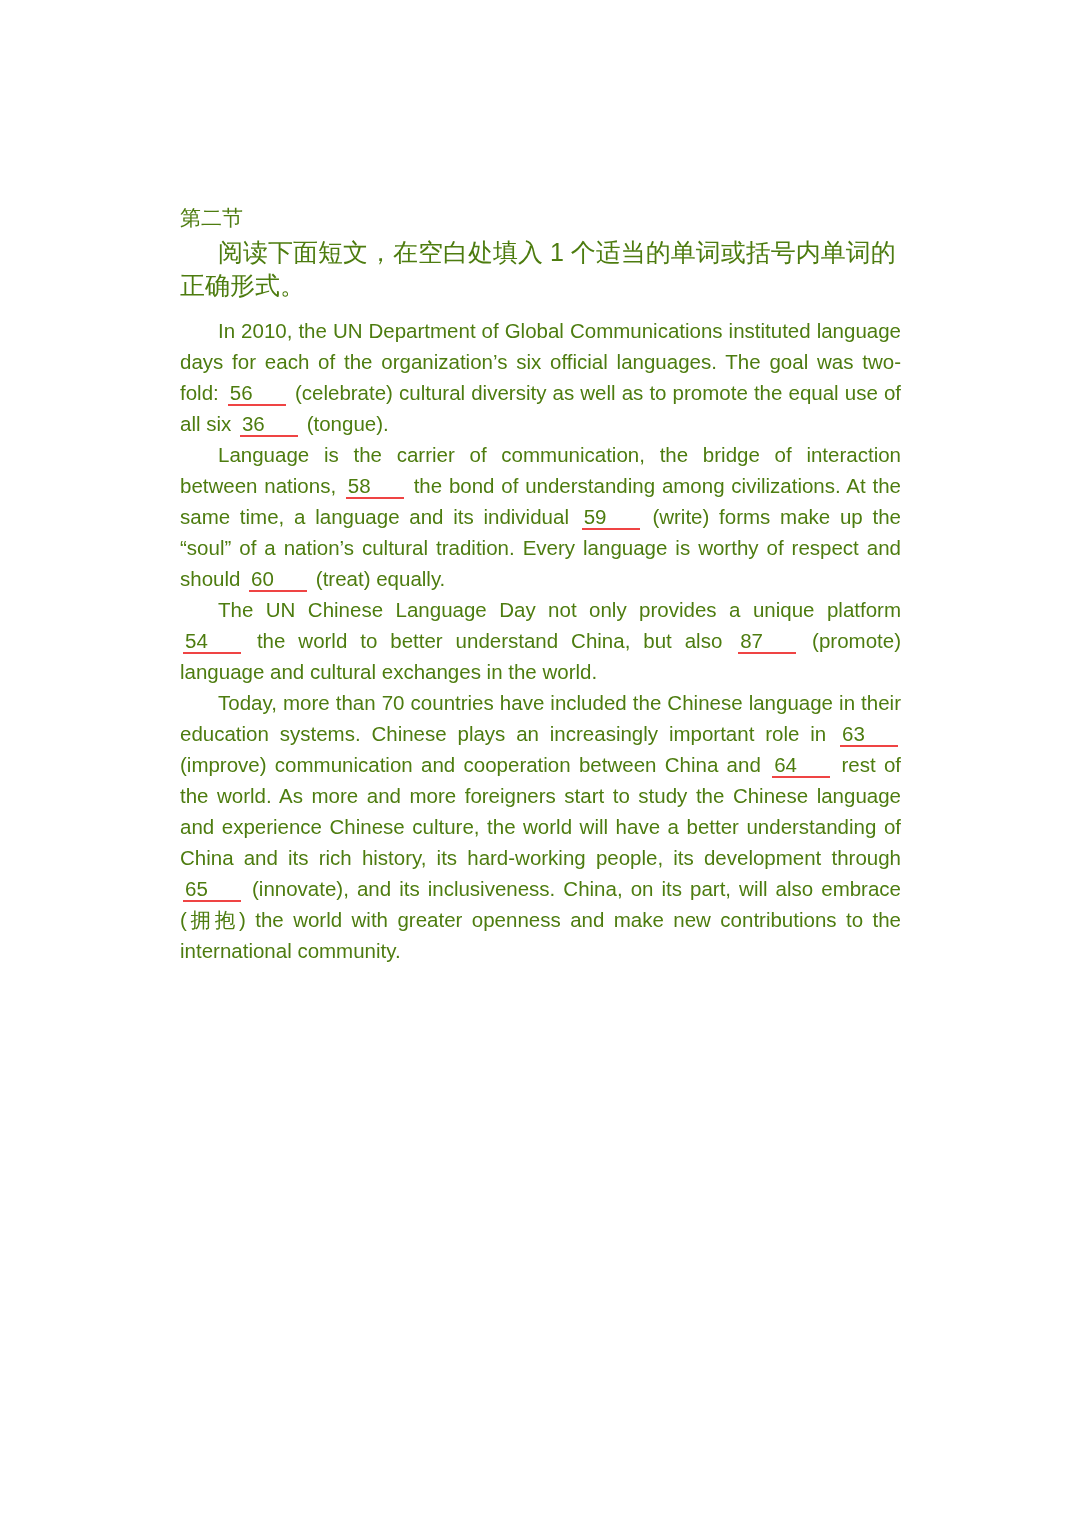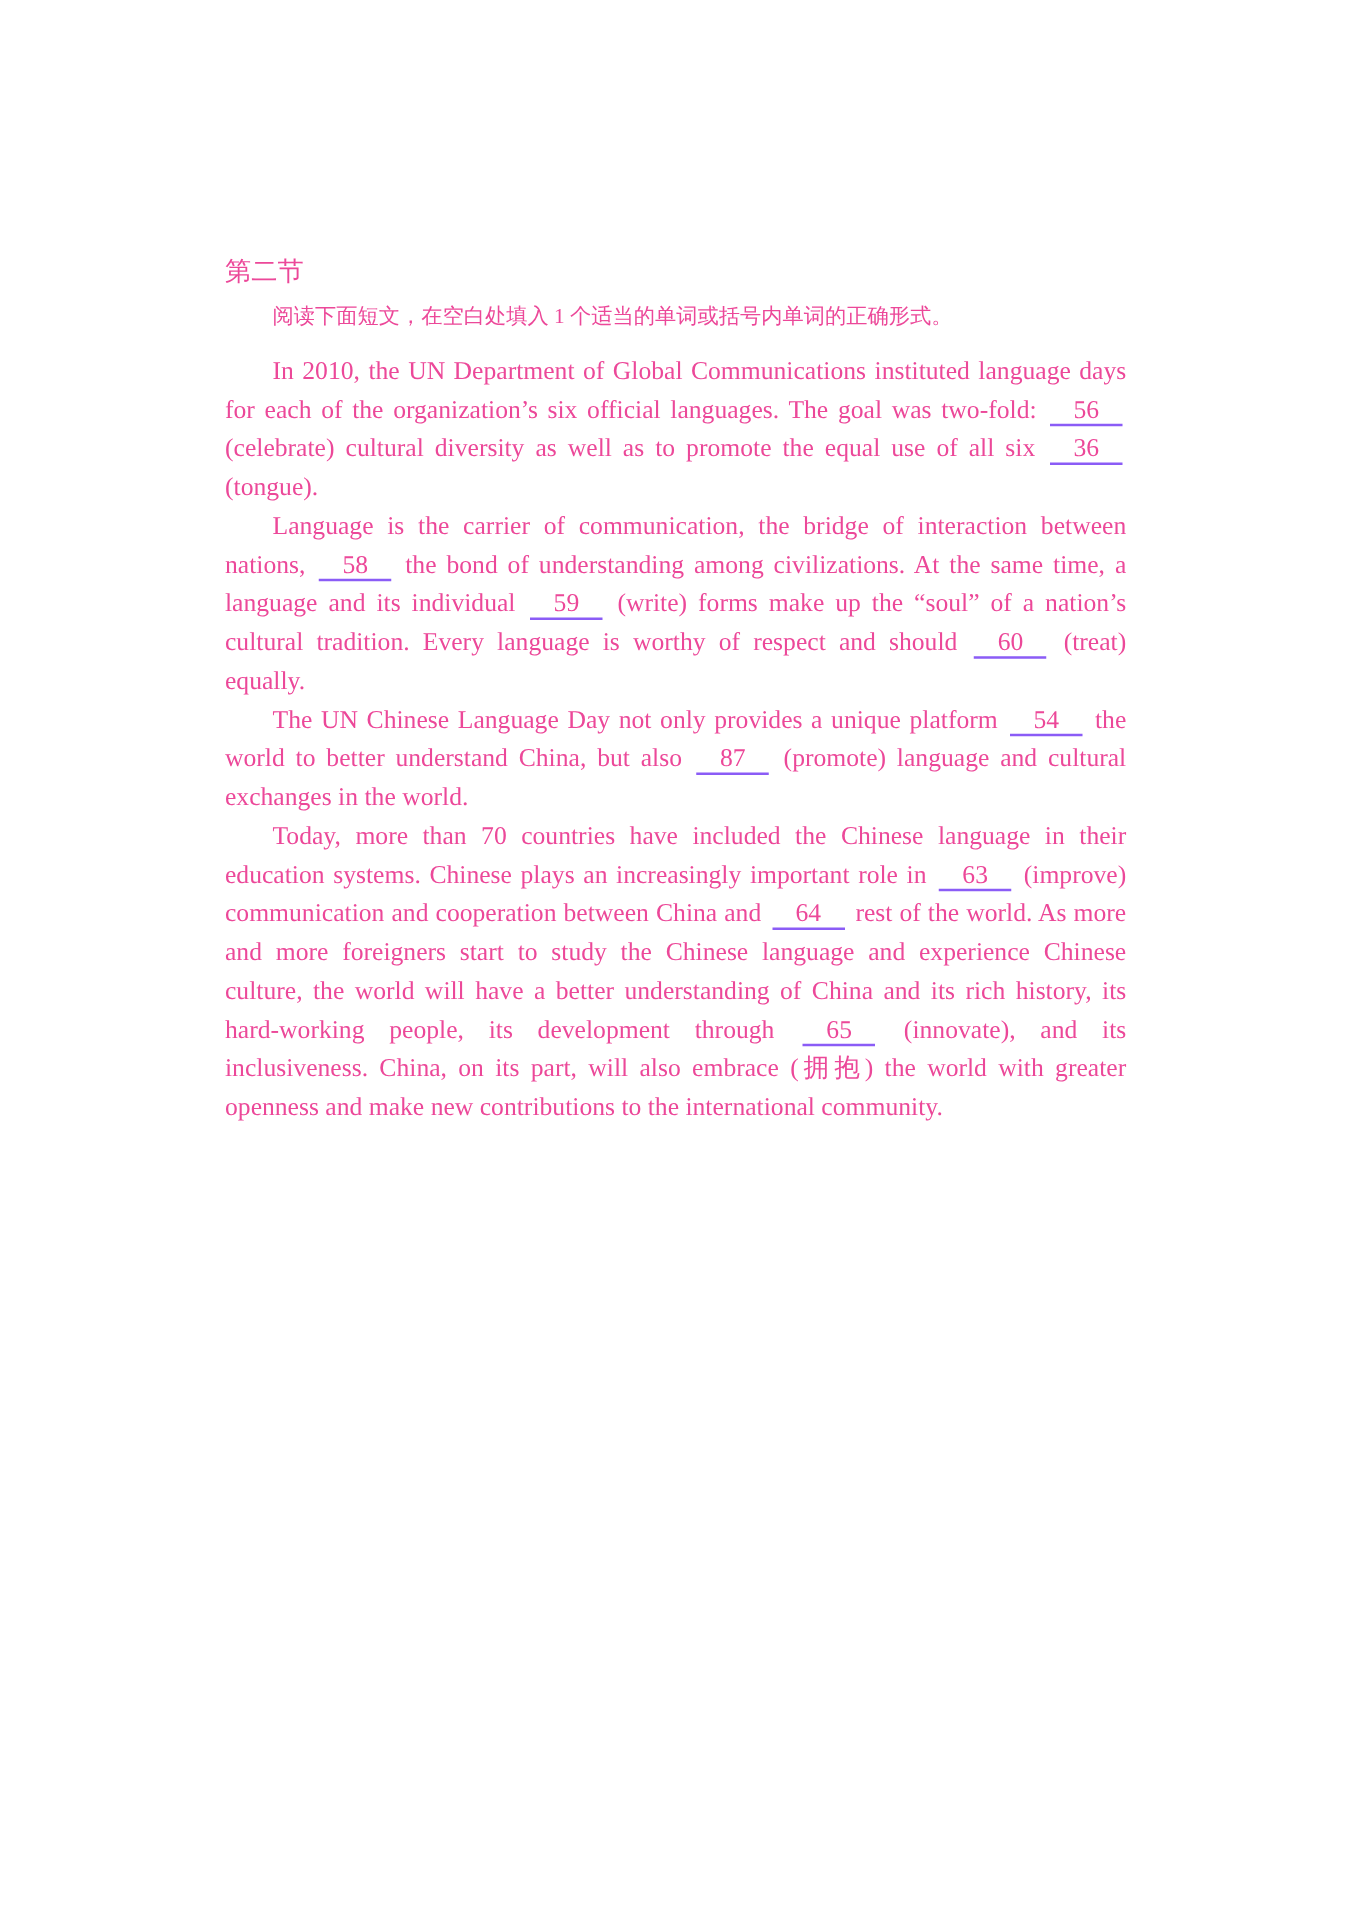--- a/index.html
+++ b/index.html
@@ -1,56 +1,55 @@
 <!DOCTYPE html>
 <html><head>
 <meta charset="utf-8">
 <style>
   html, body { margin: 0; padding: 0; }
   .page {
     position: relative;
     width: 1080px;
     height: 1528px;
     background: #ffffff;
-    font-family: Liberation Serif, serif;
-    color: #ec4899;
+    font-family: Liberation Sans, sans-serif;
+    color: #4d7c0f;
     overflow: hidden;
   }
   .content {
     position: absolute;
     left: 180px;
     top: 201px;
     width: 721px;
   }
   .heading {
     font-size: 21px;
     line-height: 33px;
     font-weight: normal;
     margin: 0;
   }
   .instruction {
-    font-size: 17px;
+    font-size: 25px;
     line-height: 33px;
     margin: 2px 0 0 0;
     text-indent: 38px;
   }
   .passage { margin-top: 13px; }
   .para {
     margin: 0;
     font-size: 20.5px;
     line-height: 31px;
     text-align: justify;
     text-indent: 38px;
   }
   .blank {
     display: inline-block;
     min-width: 54px;
-    text-align: center;
     text-indent: 0;
-    border-bottom: 2px solid #8b5cf6;
+    border-bottom: 2px solid #ef4444;
     line-height: 22px;
     margin: 0 3px;
     padding: 0 2px;
   }
 </style>
 </head>
 <body>
 
 <div class="page">
   <div class="content">

